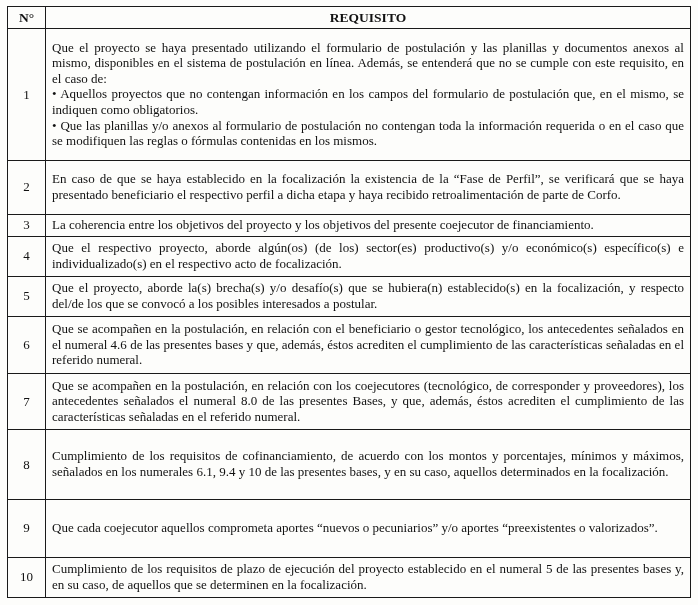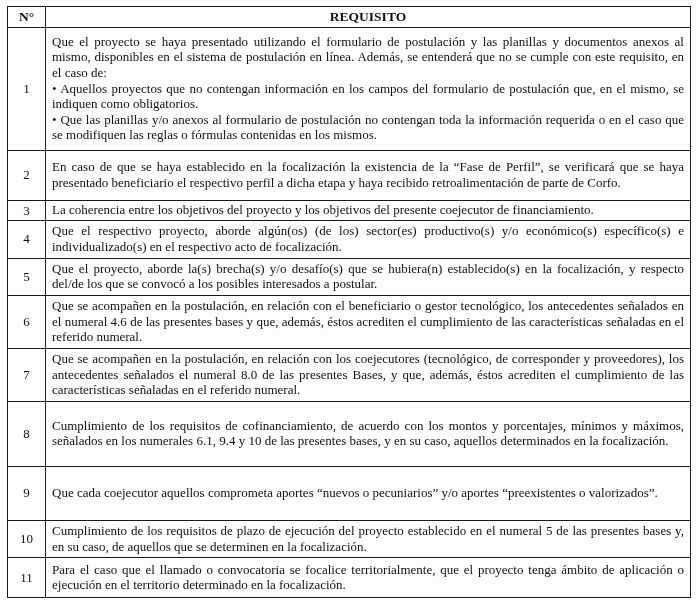--- a/index.html
+++ b/index.html
@@ -112,19 +112,15 @@
       <td class="req">Cumplimiento de los requisitos de cofinanciamiento, de acuerdo con los montos y porcentajes, mínimos y máximos, señalados en los numerales 6.1, 9.4 y 10 de las presentes bases, y en su caso, aquellos determinados en la focalización.</td>
     </tr>
     <tr class="r9">
       <td class="num">9</td>
       <td class="req">Que cada coejecutor aquellos comprometa aportes “nuevos o pecuniarios” y/o aportes “preexistentes o valorizados”.</td>
     </tr>
     <tr class="r10">
       <td class="num">10</td>
       <td class="req">Cumplimiento de los requisitos de plazo de ejecución del proyecto establecido en el numeral 5 de las presentes bases y, en su caso, de aquellos que se determinen en la focalización.</td>
     </tr>
-    <tr class="r11">
-      <td class="num">11</td>
-      <td class="req">Para el caso que el llamado o convocatoria se focalice territorialmente, que el proyecto tenga ámbito de aplicación o ejecución en el territorio determinado en la focalización.</td>
-    </tr>
   </tbody>
     </table>
 </div>
 
 </body></html>

